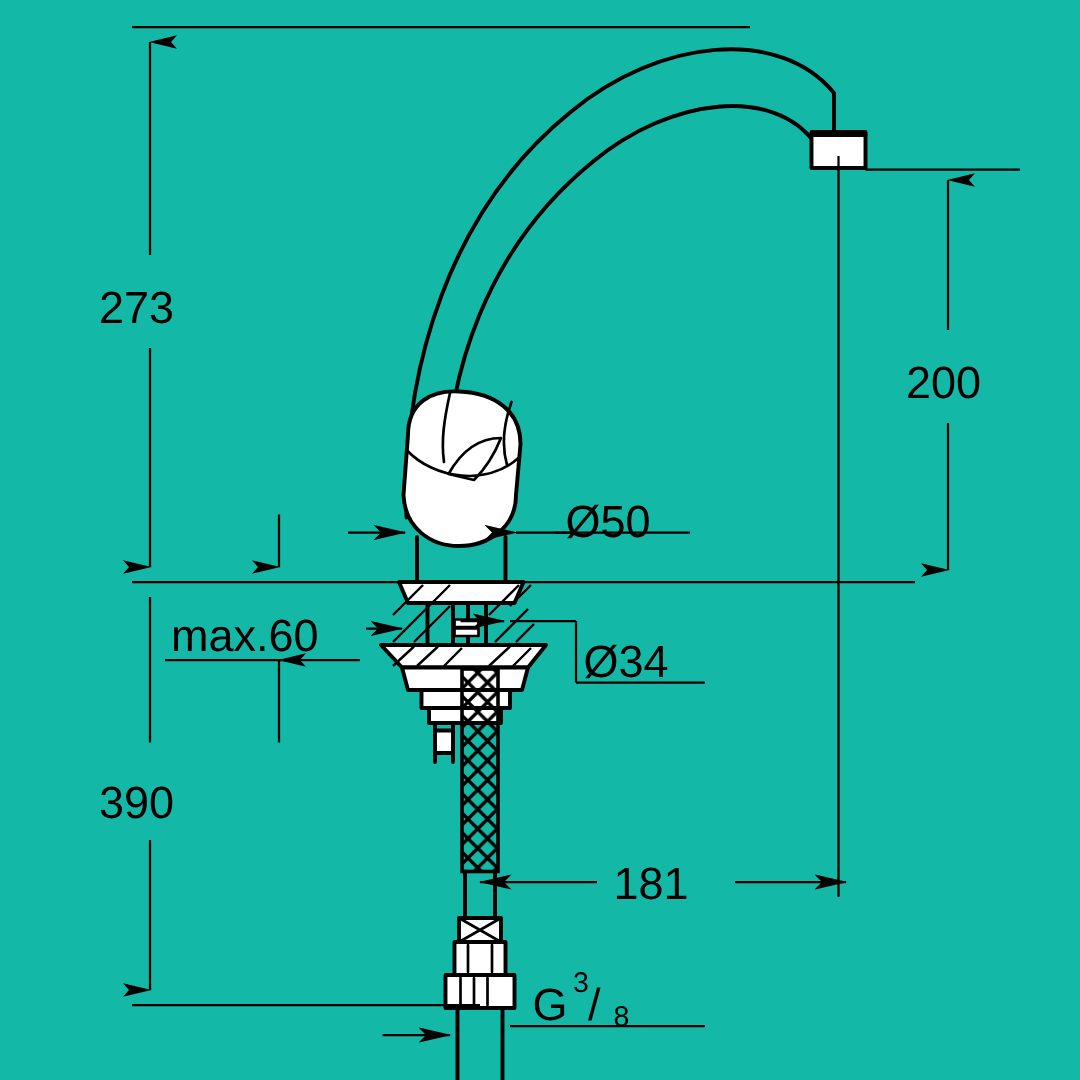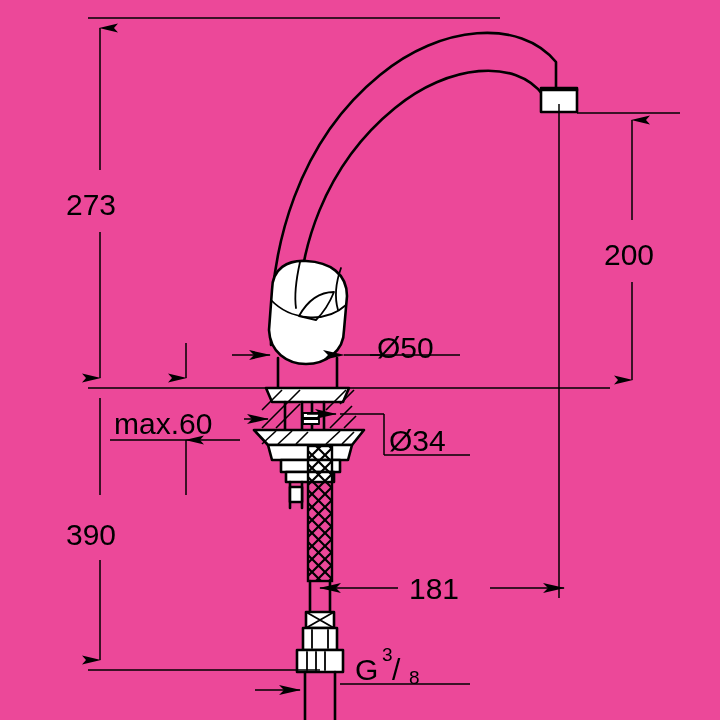--- a/index.html
+++ b/index.html
@@ -8,21 +8,21 @@
     padding: 0;
     background: #ffffff;
   }
   body {
     font-family: "Liberation Sans", sans-serif;
   }
   #drawing-root {
     position: relative;
     width: 720px;
     height: 720px;
-    background: #ec4899;
+    background: #14b8a6;
     overflow: hidden;
   }
   #drawing-svg {
     position: absolute;
     top: 0;
     left: 0;
     width: 720px;
     height: 720px;
     display: block;
   }

